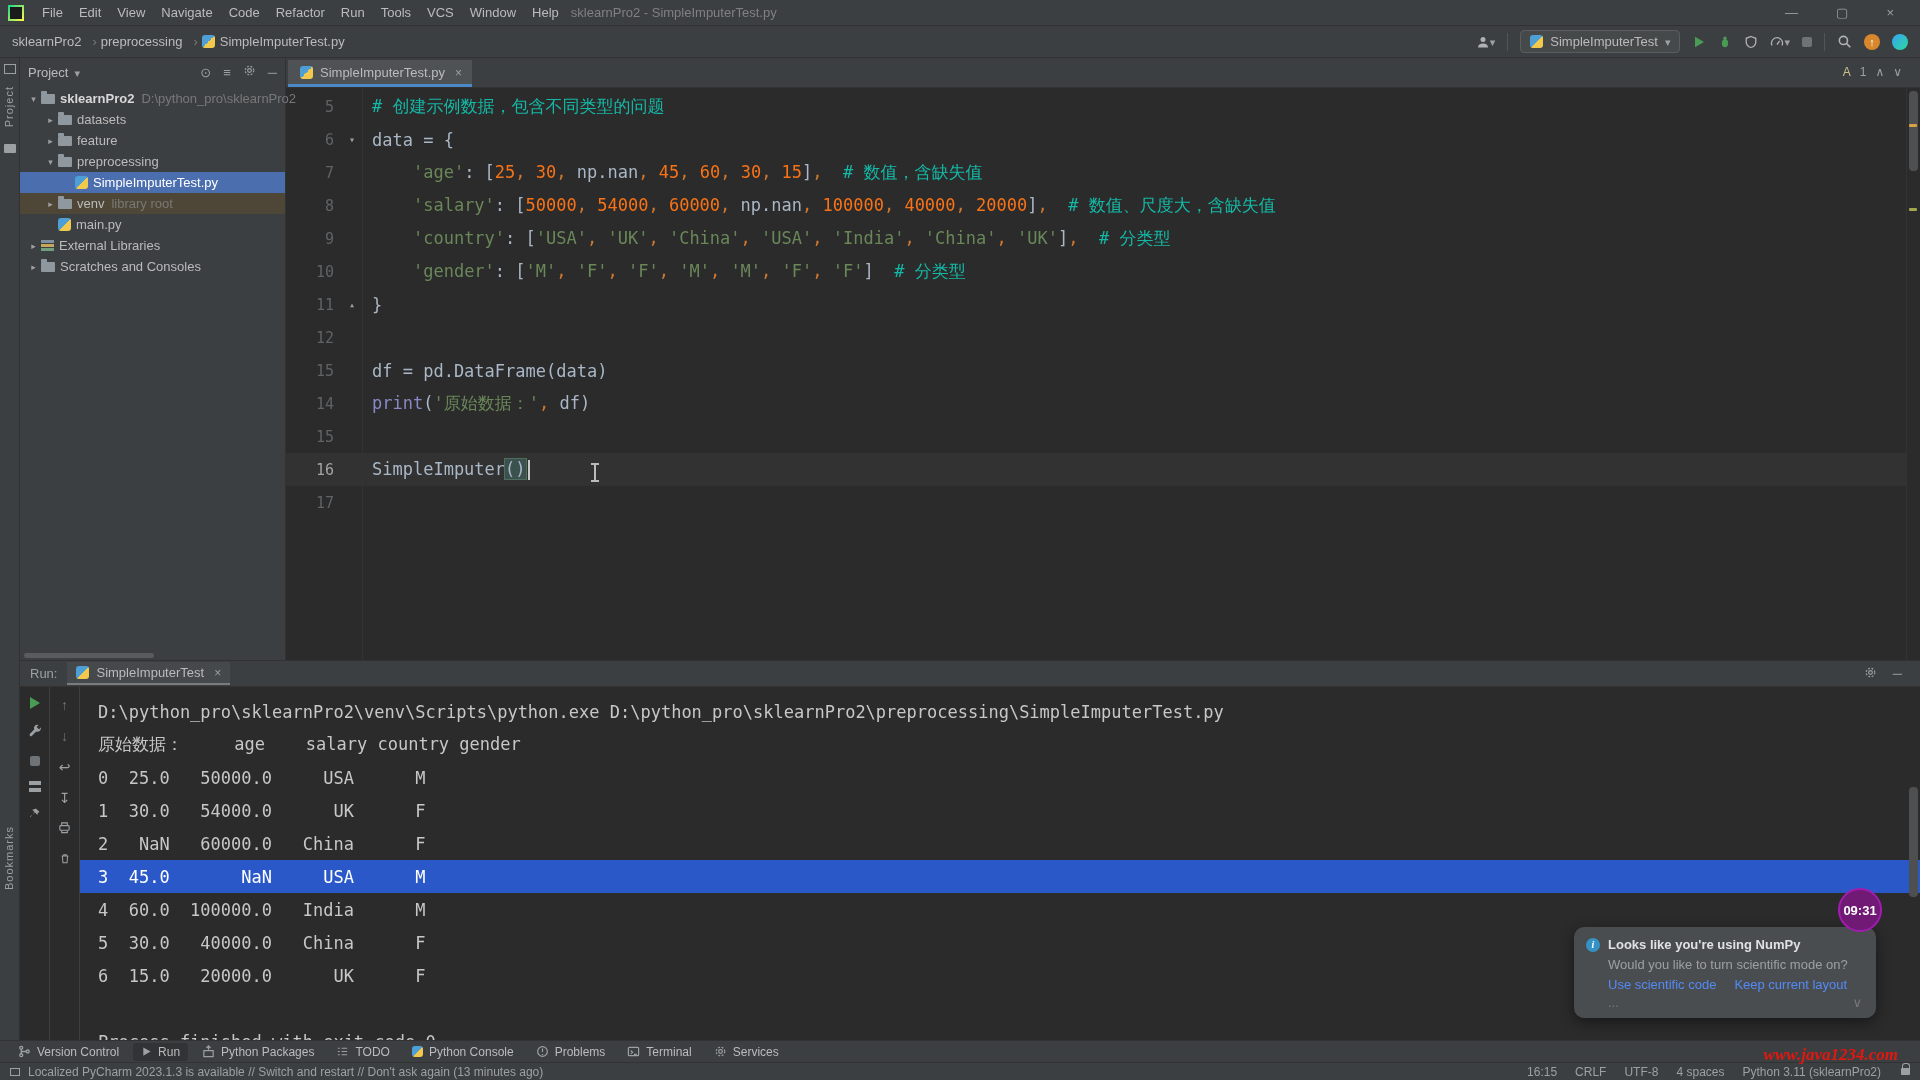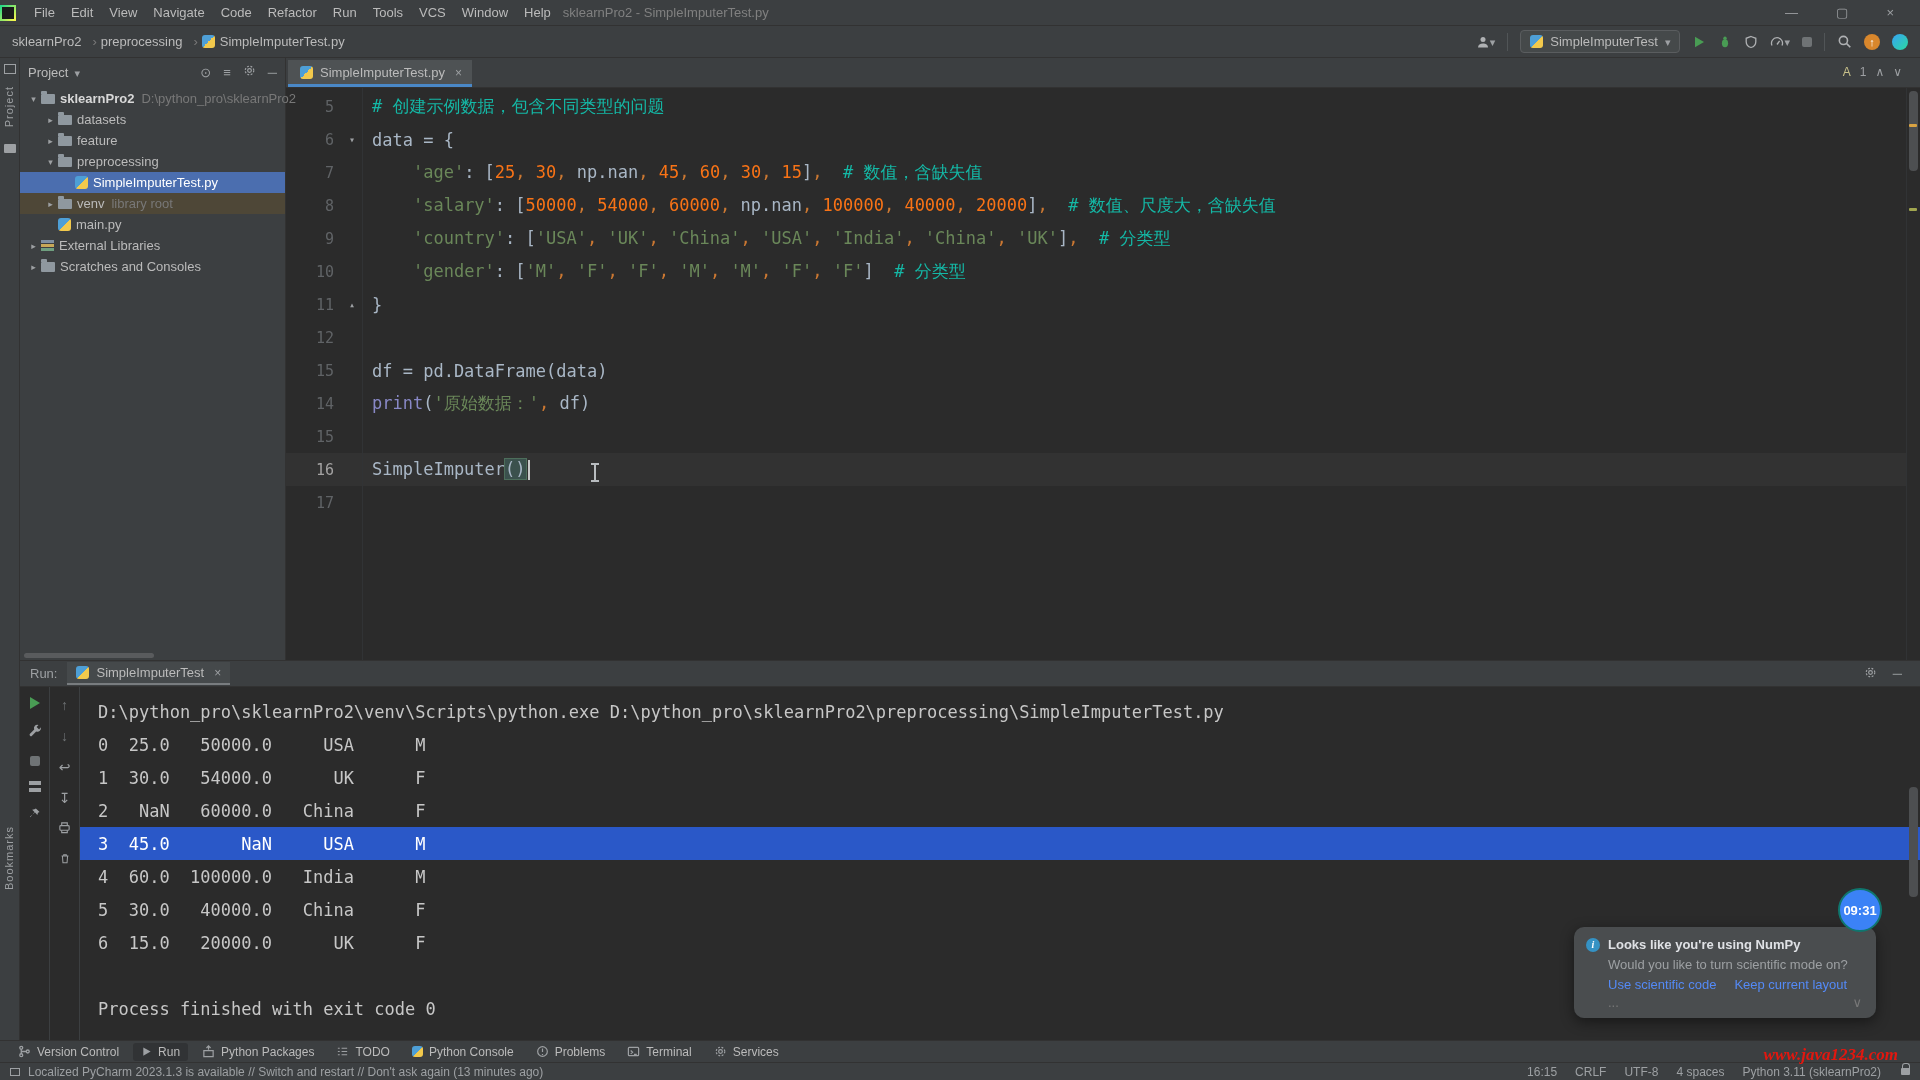--- a/index.html
+++ b/index.html
@@ -1,21 +1,21 @@
 <!DOCTYPE html>
 <html><head>
 <meta charset="utf-8">
 <style>
   html,body{margin:0;padding:0;}
   body{width:1920px;height:1080px;background:#2b2b2b;overflow:hidden;position:relative;
        font-family:"Liberation Sans",sans-serif;font-size:13px;color:#bbbbbb;}
   *{box-sizing:border-box;}
 
   
-  .titlebar{height:26px;background:#3c3f41;display:flex;align-items:center;padding-left:0;border-bottom:1px solid #323232;}
+  .titlebar{height:26px;background:#3c3f41;display:flex;align-items:center;padding-left:8px;border-bottom:1px solid #323232;}
   .app-logo{width:16px;height:16px;border-radius:3px;background:#1b1b1b;border:2px solid;
             border-image:linear-gradient(135deg,#21d789,#fcf84a) 1;margin-right:10px;flex:none;}
   .menu-item{padding:2px 8px;color:#bbbbbb;cursor:default;}
   .win-title{color:#808080;margin-left:4px;}
   .win-controls{margin-left:auto;display:flex;align-items:center;gap:38px;padding-right:26px;color:#9da0a3;font-size:13px;}
   .win-controls span{cursor:default;}
 
   
   .toolbar{height:32px;background:#3c3f41;display:flex;align-items:center;padding:0 12px;border-bottom:1px solid #323232;}
   .crumbs{display:flex;align-items:center;gap:4px;}
@@ -104,21 +104,21 @@
   .console-line.sel{background:#2a58c8;color:#ffffff;margin-left:-18px;padding-left:18px;}
   .con-thumb{position:absolute;right:2px;top:100px;width:9px;height:110px;background:#4d4f51;border-radius:4px;}
 
   
   .notif{position:absolute;right:44px;bottom:22px;width:302px;background:#4a4d4f;border-radius:10px;padding:10px 12px 8px;box-shadow:0 4px 14px rgba(0,0,0,.45);}
   .notif-title{display:flex;align-items:center;gap:8px;color:#dfe1e5;font-weight:bold;}
   .info-dot{width:14px;height:14px;border-radius:50%;background:#3592c4;color:#fff;font-size:10px;display:flex;align-items:center;justify-content:center;font-family:"Liberation Serif",serif;font-style:italic;flex:none;}
   .notif-body{color:#9da0a3;margin:5px 0 5px 22px;}
   .notif-actions{margin-left:22px;display:flex;gap:18px;color:#548af7;}
   .notif-foot{display:flex;justify-content:space-between;color:#787878;margin:3px 2px 0 22px;}
-  .badge{position:absolute;right:38px;bottom:108px;width:44px;height:44px;border-radius:50%;background:#3b82f6;border:2px solid #0f766e;color:#ffffff;display:flex;align-items:center;justify-content:center;font-size:13px;font-weight:bold;}
+  .badge{position:absolute;right:38px;bottom:108px;width:44px;height:44px;border-radius:50%;background:#701a75;border:2px solid #a21caf;color:#ffffff;display:flex;align-items:center;justify-content:center;font-size:13px;font-weight:bold;}
 
   
   .toolwindow-bar{height:22px;background:#3c3f41;border-top:1px solid #323232;display:flex;align-items:center;padding:0 10px;gap:6px;font-size:12px;color:#bbbbbb;}
   .tw-item{display:flex;align-items:center;gap:6px;padding:2px 8px;border-radius:3px;}
   .tw-item.active{background:#313335;}
   .tw-item svg{flex:none;}
   .statusbar{height:18px;background:#3c3f41;border-top:1px solid #323232;display:flex;align-items:center;padding:0 10px;font-size:12px;color:#9da0a3;}
   .sb-icon{width:10px;height:8px;border:1px solid #9da0a3;margin-right:8px;flex:none;}
   .sb-right{margin-left:auto;display:flex;align-items:center;gap:18px;}
   .lock{width:9px;height:7px;background:#9da0a3;border-radius:1px;position:relative;margin-left:2px;}
@@ -411,20 +411,21 @@
           <span><svg width="13" height="13" viewBox="0 0 14 14" fill="none" stroke="#9da0a3" stroke-width="1.2">
                 <rect x="2" y="5" width="10" height="5" rx="1"></rect>
                 <path d="M4 5V2h6v3M4 10v2.5h6V10"></path>
               </svg></span>
           <span><svg width="12" height="13" viewBox="0 0 14 14" fill="none" stroke="#9da0a3" stroke-width="1.2">
                 <path d="M3 4h8M5.5 4V2.5h3V4M4 4l.6 8h4.8L10 4"></path>
               </svg></span>
         </div>
         <div class="console" id="console-root">
             <div class="console-line">D:\python_pro\sklearnPro2\venv\Scripts\python.exe D:\python_pro\sklearnPro2\preprocessing\SimpleImputerTest.py</div>
+            <div class="console-line">原始数据：     age    salary country gender</div>
             <div class="console-line">0  25.0   50000.0     USA      M</div>
             <div class="console-line">1  30.0   54000.0      UK      F</div>
             <div class="console-line">2   NaN   60000.0   China      F</div>
             <div class="console-line sel">3  45.0       NaN     USA      M</div>
             <div class="console-line">4  60.0  100000.0   India      M</div>
             <div class="console-line">5  30.0   40000.0   China      F</div>
             <div class="console-line">6  15.0   20000.0      UK      F</div>
             <div class="console-line"></div>
             <div class="console-line">Process finished with exit code 0</div>
           </div>

